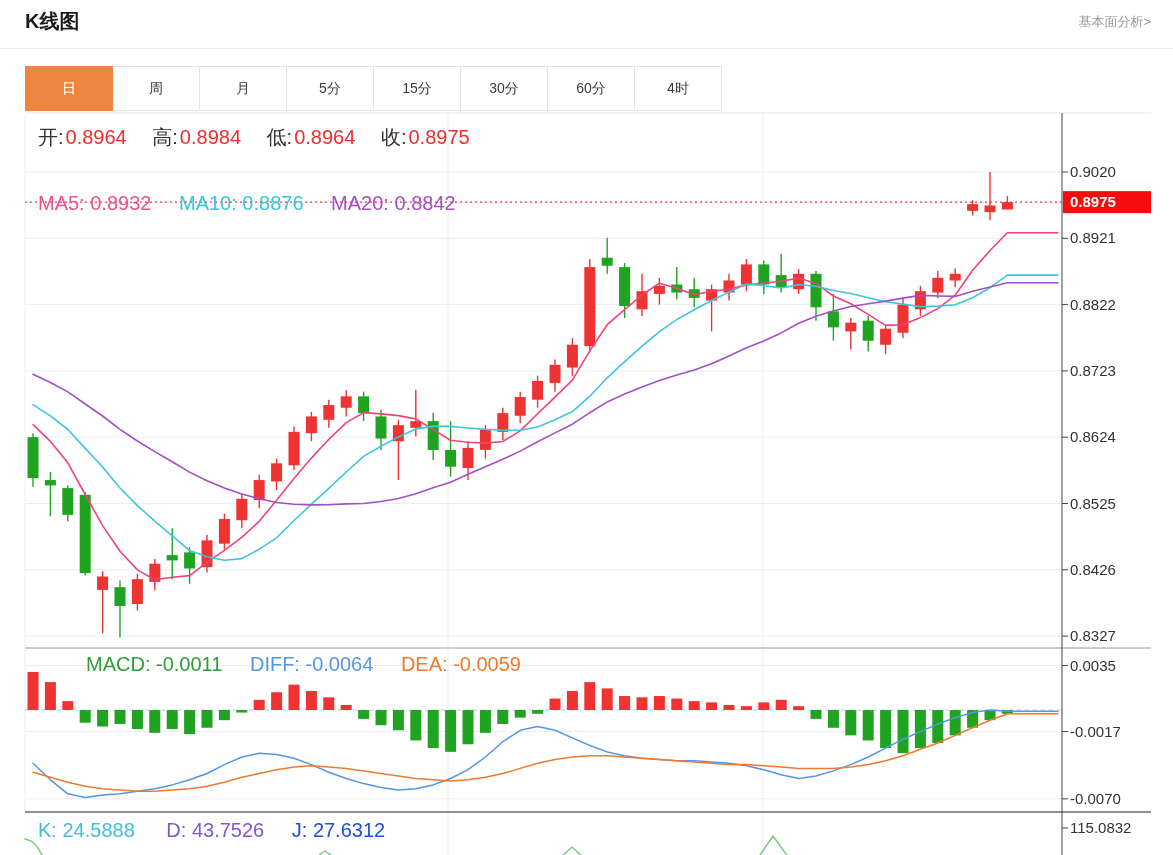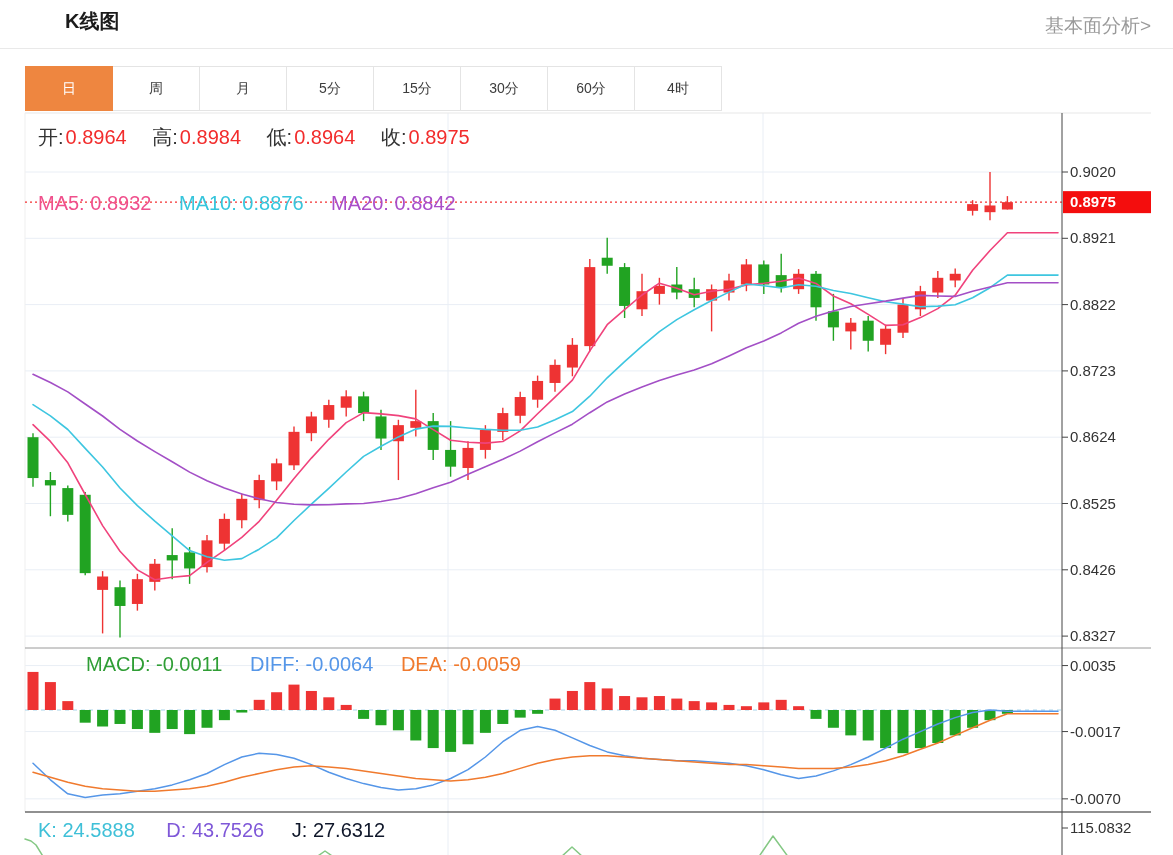--- a/index.html
+++ b/index.html
@@ -1,38 +1,38 @@
 <!DOCTYPE html>
 <html><head>
 <meta charset="utf-8">
 <style>
   html,body{margin:0;padding:0;}
   body{width:1173px;height:855px;position:relative;overflow:hidden;background:#fff;
        font-family:"Liberation Sans","DejaVu Sans",sans-serif;}
-  .page-title{position:absolute;left:25px;top:8px;font-size:20px;font-weight:bold;color:#1b1b1b;margin-left:40px;}
-  .fund-link{position:absolute;right:22px;top:13px;font-size:19px;color:#999;cursor:pointer;}
+  .page-title{position:absolute;left:25px;top:8px;font-size:20px;font-weight:bold;color:#1b1b1b;}
+  .fund-link{position:absolute;right:22px;top:13px;font-size:13px;color:#999;cursor:pointer;}
   .top-divider{position:absolute;left:0;top:48px;width:1173px;height:1px;background:#e9e9e9;}
   .tabs{position:absolute;left:25px;top:66px;display:flex;z-index:5;}
   .tab{width:86px;height:43px;line-height:43px;text-align:center;font-size:14px;color:#3c3c3c;
        background:#fff;border:1px solid #e4e4e4;border-left:none;cursor:pointer;box-sizing:content-box;}
   .tab.first{border-left:1px solid #e4e4e4;}
   .tab.active{background:#ee8640;border-color:#ee8640;color:#fff;}
   .hdr{position:absolute;font-size:20px;white-space:nowrap;z-index:4;}
   .hdr span{display:inline-block;}
   .lbl{color:#333;margin-right:2px;}
   .val-red{color:#f22c2c;margin-right:20px;}
   .c-ma5{color:#f0508c;margin-right:22px;}
   .c-ma10{color:#36c5dc;margin-right:22px;}
   .c-ma20{color:#a94dc9;margin-right:22px;}
   .c-macd{color:#2f9e35;margin-right:22px;margin-left:48px;}
   .c-diff{color:#5596e8;margin-right:22px;}
   .c-dea{color:#f07a2e;margin-right:22px;}
   .c-k{color:#3fc0d8;margin-right:26px;}
   .c-d{color:#7f58d8;margin-right:22px;}
-  .c-j{color:#0f172a;margin-right:22px;}
+  .c-j{color:#1d4ed8;margin-right:22px;}
   svg{position:absolute;left:0;top:0;z-index:1;}
   svg text{font-family:"Liberation Sans","DejaVu Sans",sans-serif;}
 </style>
 </head>
 <body>
 
 <div class="page-title">K线图</div>
 <div class="fund-link">基本面分析&gt;</div>
 <div class="top-divider"></div>
 

